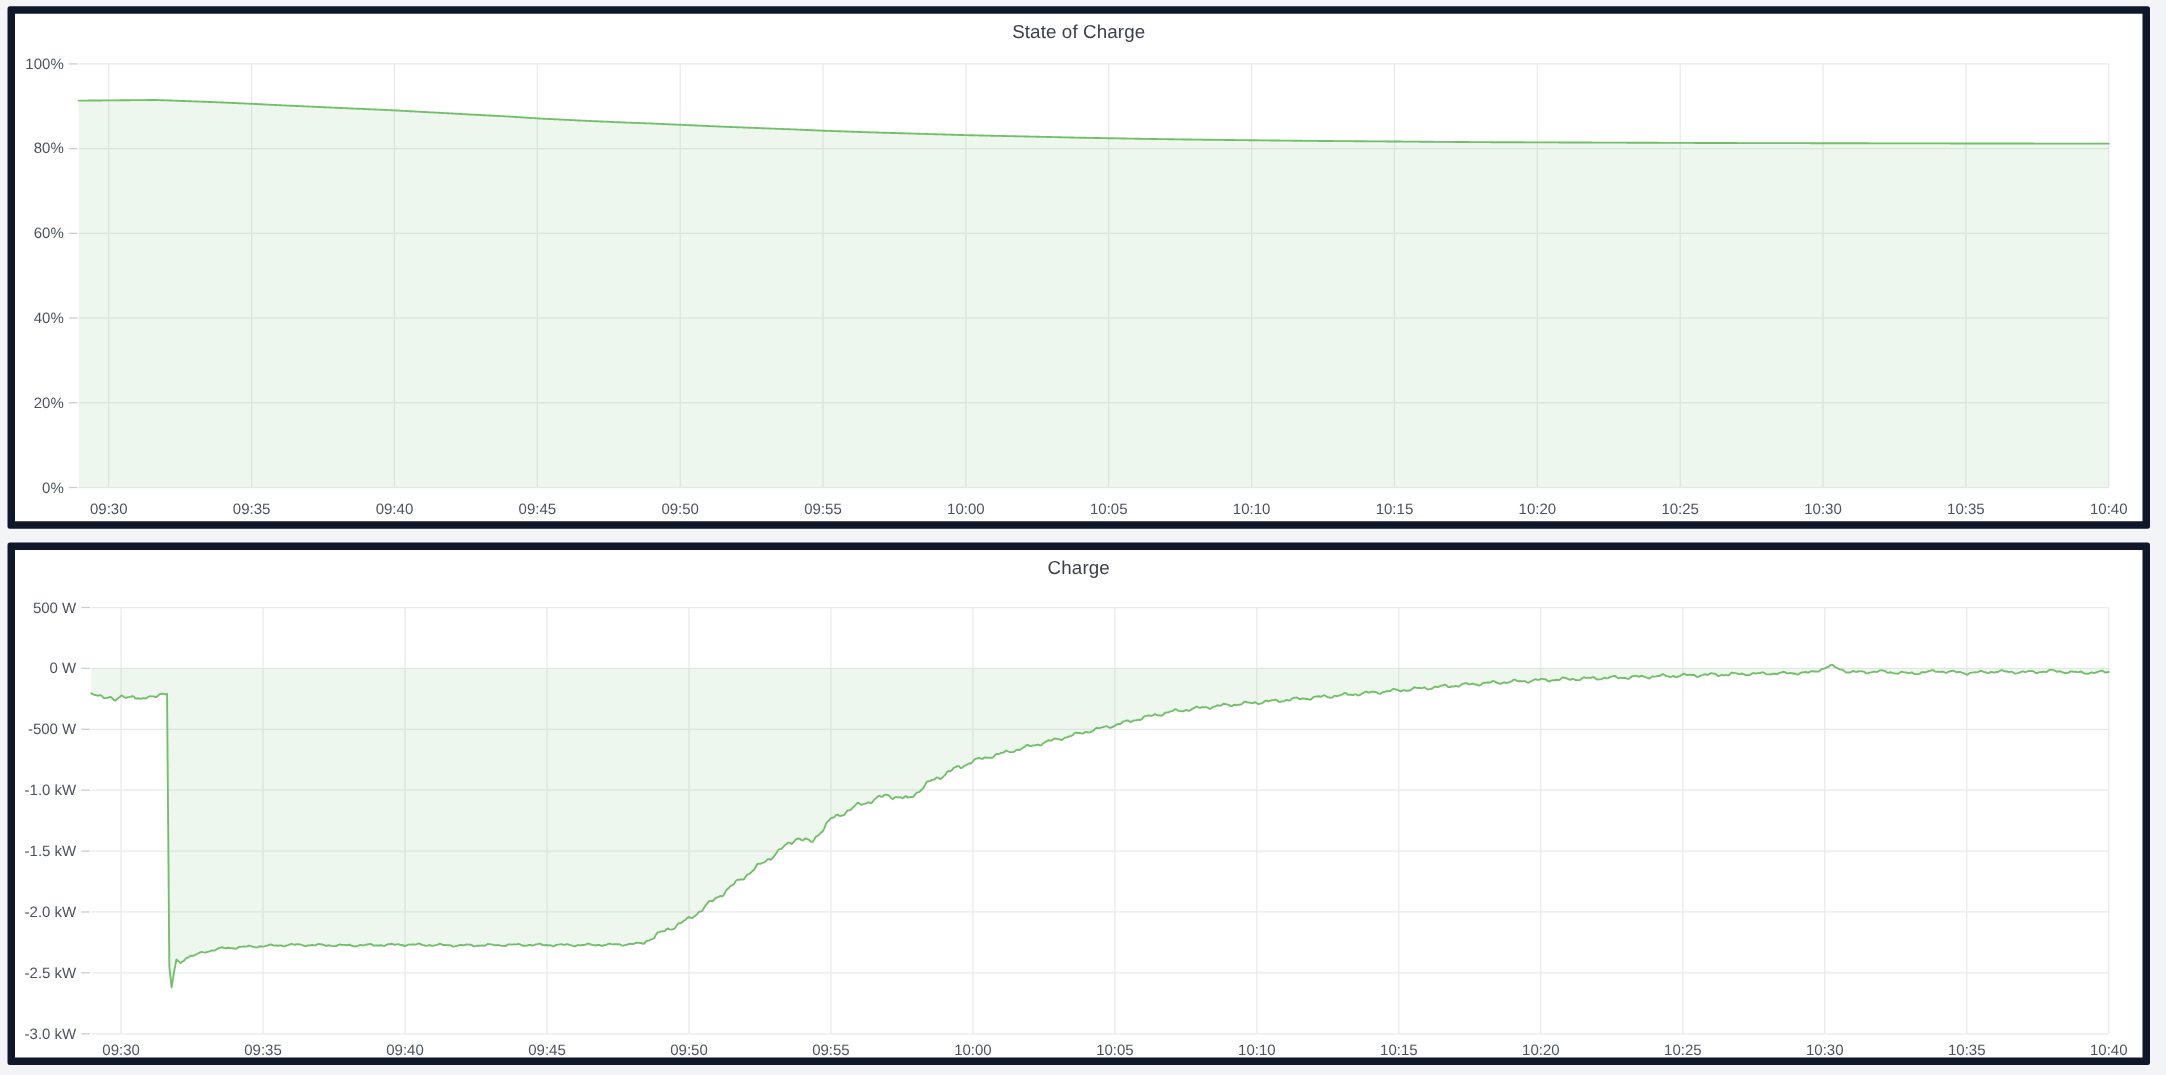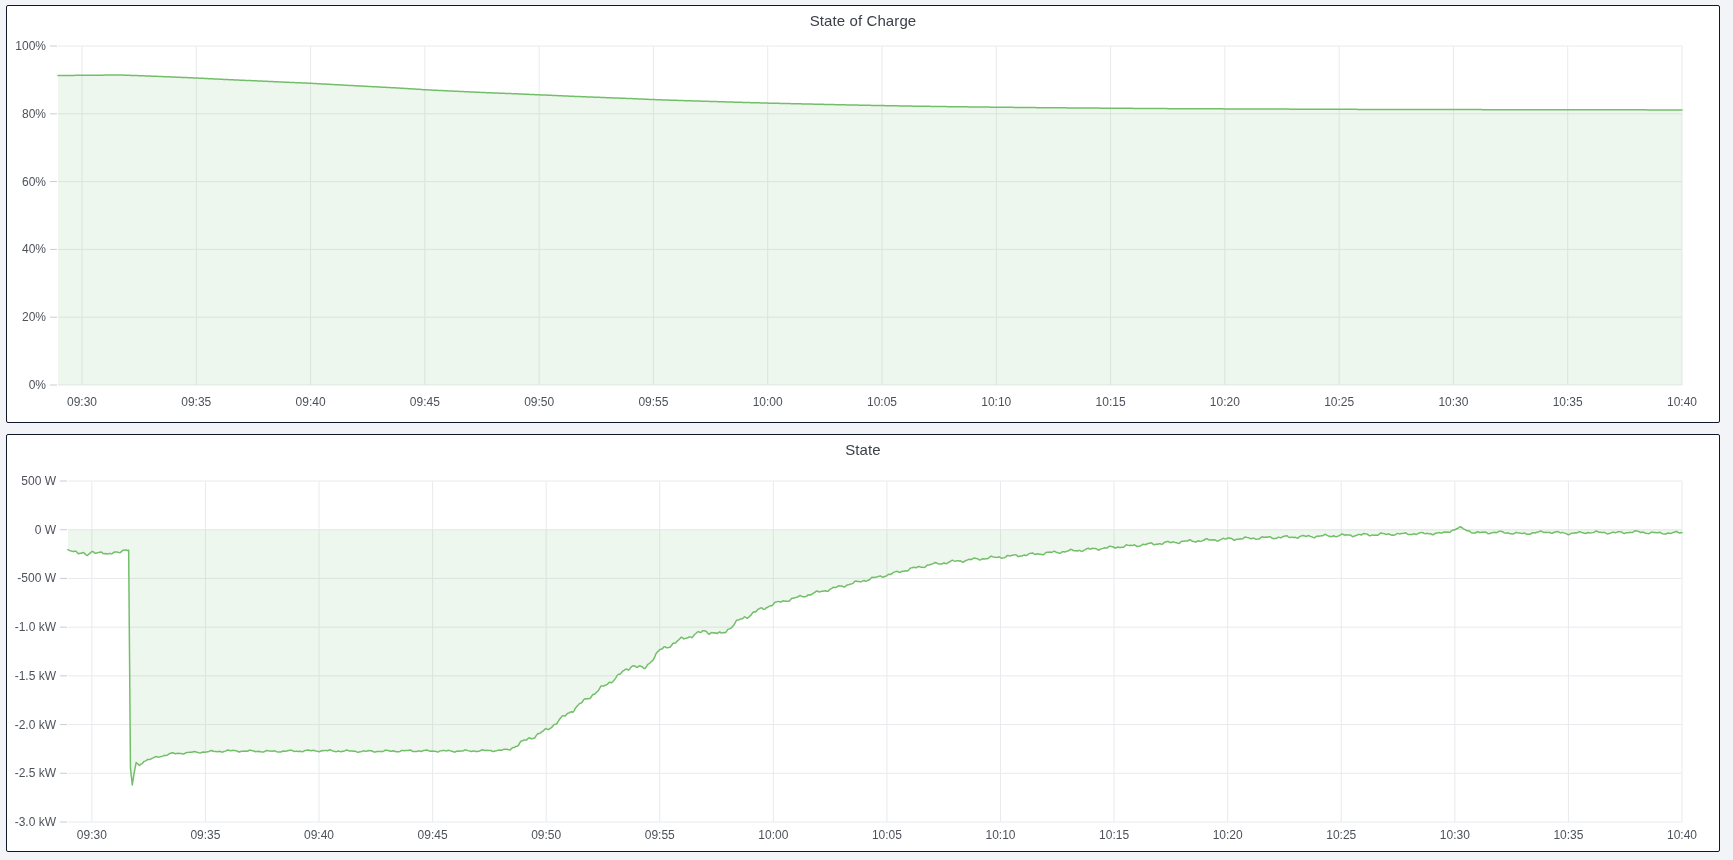--- a/index.html
+++ b/index.html
@@ -3,21 +3,21 @@
 <meta charset="utf-8">
 <style>
   html,body{margin:0;padding:0;}
   body{
     width:1733px;height:860px;position:relative;overflow:hidden;
     background:#f2f4f7;
     font-family:"Liberation Sans",sans-serif;
   }
   .panel{
     position:absolute;left:6px;width:1714px;
-    background:#ffffff;border:1px solid #0f172a;border-radius:2px;
+    background:#ffffff;border:6px solid #0f172a;border-radius:2px;
     box-sizing:border-box;
   }
   #panel-soc{top:5px;height:418px;}
   #panel-power{top:434px;height:418px;}
   .panel-title{
     position:absolute;top:6px;left:0;right:0;margin:0;
     text-align:center;font-size:15px;font-weight:500;color:#3a3f48;
     letter-spacing:0.1px;
   }
   svg.chart{position:absolute;left:0;top:0;display:block;}
@@ -78,21 +78,21 @@
         <text x="1332.142857142857" y="400" text-anchor="middle">10:25</text>
         <text x="1446.4285714285713" y="400" text-anchor="middle">10:30</text>
         <text x="1560.7142857142858" y="400" text-anchor="middle">10:35</text>
         <text x="1675" y="400" text-anchor="middle">10:40</text>
         <path d="M51.00 69.49L52.33 69.48L53.67 69.47L55.00 69.46L56.33 69.46L57.67 69.45L59.00 69.44L60.33 69.43L61.67 69.42L63.00 69.41L64.33 69.40L65.67 69.39L67.00 69.38L68.33 69.37L69.67 69.36L71.00 69.35L72.33 69.34L73.67 69.33L75.00 69.32L76.31 69.31L77.61 69.30L78.92 69.29L80.22 69.28L81.53 69.26L82.84 69.25L84.14 69.24L85.45 69.23L86.76 69.21L88.06 69.20L89.37 69.19L90.67 69.18L91.98 69.17L93.29 69.15L94.59 69.14L95.90 69.13L97.20 69.12L98.51 69.11L99.82 69.09L101.12 69.08L102.43 69.07L103.73 69.06L105.04 69.05L106.35 69.03L107.65 69.02L108.96 69.01L110.27 69.00L111.57 68.98L112.94 69.03L114.31 69.07L115.69 69.12L117.06 69.16L118.43 69.20L119.80 69.25L121.17 69.29L122.54 69.34L123.91 69.38L125.29 69.43L126.59 69.47L127.90 69.52L129.20 69.57L130.51 69.62L131.82 69.67L133.12 69.72L134.43 69.76L135.73 69.81L137.04 69.86L138.35 69.91L139.65 69.96L140.96 70.01L142.27 70.05L143.57 70.10L144.92 70.16L146.26 70.21L147.61 70.26L148.95 70.32L150.29 70.37L151.64 70.43L152.98 70.48L154.33 70.53L155.67 70.59L157.02 70.64L158.36 70.70L159.71 70.75L161.05 70.80L162.39 70.86L163.74 70.91L165.08 70.96L166.43 71.02L167.77 71.08L169.12 71.14L170.46 71.20L171.81 71.26L173.15 71.32L174.50 71.38L175.84 71.44L177.18 71.50L178.53 71.56L179.87 71.62L181.22 71.68L182.56 71.74L183.91 71.80L185.25 71.86L186.60 71.92L187.94 71.98L189.29 72.04L190.66 72.10L192.03 72.17L193.40 72.24L194.77 72.31L196.14 72.37L197.51 72.44L198.89 72.51L200.26 72.58L201.63 72.65L203.00 72.71L204.37 72.78L205.74 72.85L207.11 72.92L208.49 72.98L209.86 73.05L211.23 73.12L212.60 73.19L213.97 73.26L215.34 73.32L216.71 73.39L218.06 73.45L219.42 73.51L220.77 73.58L222.12 73.64L223.47 73.70L224.82 73.76L226.17 73.82L227.52 73.88L228.87 73.95L230.22 74.01L231.57 74.07L232.92 74.13L234.27 74.19L235.62 74.25L236.97 74.32L238.32 74.38L239.68 74.44L241.03 74.50L242.38 74.56L243.73 74.62L245.08 74.69L246.43 74.75L247.80 74.81L249.17 74.87L250.54 74.93L251.91 74.99L253.29 75.05L254.66 75.11L256.03 75.17L257.40 75.24L258.77 75.30L260.14 75.36L261.51 75.42L262.89 75.48L264.26 75.54L265.63 75.60L267.00 75.66L268.37 75.72L269.74 75.78L271.11 75.85L272.49 75.91L273.86 75.97L275.23 76.03L276.60 76.09L277.97 76.15L279.34 76.21L280.71 76.27L282.06 76.33L283.40 76.39L284.75 76.45L286.09 76.51L287.44 76.57L288.78 76.63L290.13 76.69L291.47 76.75L292.82 76.81L294.16 76.87L295.50 76.93L296.85 76.99L298.19 77.05L299.54 77.11L300.88 77.17L302.23 77.23L303.57 77.29L304.94 77.36L306.31 77.44L307.69 77.51L309.06 77.59L310.43 77.66L311.80 77.74L313.17 77.81L314.54 77.89L315.91 77.96L317.29 78.04L318.66 78.11L320.03 78.18L321.40 78.26L322.77 78.33L324.14 78.41L325.51 78.48L326.89 78.56L328.26 78.63L329.63 78.71L331.00 78.78L332.37 78.86L333.74 78.93L335.11 79.01L336.49 79.08L337.86 79.15L339.23 79.23L340.60 79.30L341.97 79.38L343.34 79.45L344.71 79.53L346.09 79.60L347.46 79.68L348.83 79.75L350.20 79.83L351.57 79.90L352.94 79.97L354.31 80.05L355.69 80.12L357.06 80.20L358.43 80.27L359.80 80.35L361.17 80.42L362.54 80.50L363.91 80.57L365.29 80.65L366.66 80.72L368.03 80.80L369.40 80.87L370.77 80.94L372.14 81.02L373.49 81.09L374.83 81.16L376.18 81.23L377.52 81.30L378.87 81.37L380.21 81.44L381.55 81.51L382.90 81.58L384.24 81.65L385.59 81.72L386.93 81.79L388.28 81.86L389.62 81.93L390.97 82.00L392.31 82.07L393.66 82.14L395.00 82.21L396.34 82.30L397.69 82.38L399.03 82.47L400.38 82.56L401.72 82.65L403.07 82.74L404.41 82.83L405.76 82.92L407.10 83.01L408.45 83.10L409.79 83.19L411.13 83.28L412.48 83.37L413.82 83.46L415.17 83.55L416.51 83.64L417.86 83.73L419.23 83.80L420.60 83.87L421.97 83.93L423.34 84.00L424.71 84.07L426.09 84.14L427.46 84.21L428.83 84.27L430.20 84.34L431.57 84.41L432.94 84.48L434.31 84.54L435.69 84.61L437.06 84.68L438.43 84.75L439.80 84.82L441.17 84.88L442.54 84.95L443.91 85.02L445.29 85.09L446.66 85.15L448.03 85.22L449.40 85.29L450.77 85.36L452.14 85.43L453.51 85.49L454.89 85.55L456.26 85.61L457.63 85.67L459.00 85.73L460.37 85.79L461.74 85.85L463.11 85.91L464.49 85.98L465.86 86.04L467.23 86.10L468.60 86.16L469.97 86.22L471.34 86.28L472.71 86.34L474.09 86.40L475.46 86.46L476.83 86.52L478.20 86.59L479.57 86.65L480.94 86.71L482.31 86.77L483.69 86.83L485.06 86.89L486.43 86.95L487.77 87.00L489.12 87.05L490.46 87.10L491.81 87.15L493.15 87.20L494.50 87.25L495.84 87.30L497.18 87.35L498.53 87.40L499.87 87.45L501.22 87.50L502.56 87.55L503.91 87.60L505.25 87.65L506.60 87.70L507.94 87.75L509.29 87.80L510.63 87.86L511.97 87.92L513.32 87.98L514.66 88.04L516.01 88.10L517.35 88.16L518.70 88.22L520.04 88.28L521.39 88.34L522.73 88.40L524.08 88.46L525.42 88.52L526.76 88.58L528.11 88.64L529.45 88.70L530.80 88.76L532.14 88.82L533.51 88.88L534.89 88.94L536.26 89.00L537.63 89.06L539.00 89.12L540.37 89.18L541.74 89.24L543.11 89.30L544.49 89.37L545.86 89.43L547.23 89.49L548.60 89.55L549.97 89.61L551.34 89.67L552.71 89.73L554.09 89.79L555.46 89.85L556.83 89.91L558.20 89.98L559.57 90.04L560.94 90.10L562.31 90.16L563.69 90.22L565.06 90.28L566.43 90.34L567.80 90.40L569.17 90.45L570.54 90.50L571.91 90.56L573.29 90.61L574.66 90.67L576.03 90.72L577.40 90.78L578.77 90.83L580.14 90.88L581.51 90.94L582.89 90.99L584.26 91.05L585.63 91.10L587.00 91.16L588.37 91.21L589.74 91.26L591.11 91.32L592.49 91.37L593.86 91.43L595.23 91.48L596.60 91.53L597.97 91.59L599.34 91.64L600.71 91.70L602.06 91.75L603.40 91.80L604.75 91.85L606.09 91.90L607.44 91.95L608.78 92.00L610.13 92.05L611.47 92.10L612.82 92.15L614.16 92.20L615.50 92.25L616.85 92.30L618.19 92.35L619.54 92.40L620.88 92.45L622.23 92.50L623.57 92.55L624.92 92.60L626.26 92.66L627.61 92.72L628.95 92.78L630.29 92.84L631.64 92.90L632.98 92.96L634.33 93.02L635.67 93.08L637.02 93.14L638.36 93.20L639.71 93.26L641.05 93.32L642.39 93.38L643.74 93.44L645.08 93.50L646.43 93.56L647.80 93.61L649.17 93.66L650.54 93.70L651.91 93.75L653.29 93.80L654.66 93.85L656.03 93.89L657.40 93.94L658.77 93.99L660.14 94.04L661.51 94.08L662.89 94.13L664.26 94.18L665.63 94.23L667.00 94.27L668.37 94.32L669.74 94.37L671.11 94.42L672.49 94.46L673.86 94.51L675.23 94.56L676.60 94.61L677.97 94.65L679.34 94.70L680.71 94.75L682.09 94.79L683.46 94.83L684.83 94.87L686.20 94.91L687.57 94.95L688.94 94.99L690.31 95.03L691.69 95.07L693.06 95.11L694.43 95.16L695.80 95.20L697.17 95.24L698.54 95.28L699.91 95.32L701.29 95.36L702.66 95.40L704.03 95.44L705.40 95.48L706.77 95.52L708.14 95.56L709.51 95.60L710.89 95.64L712.26 95.68L713.63 95.72L715.00 95.77L716.39 95.81L717.77 95.85L719.16 95.89L720.54 95.93L721.93 95.97L723.31 96.01L724.70 96.05L726.08 96.09L727.47 96.14L728.85 96.18L730.24 96.22L731.62 96.26L733.01 96.30L734.39 96.34L735.78 96.38L737.16 96.42L738.55 96.46L739.94 96.51L741.32 96.55L742.71 96.59L744.09 96.63L745.48 96.67L746.86 96.71L748.25 96.75L749.63 96.79L751.02 96.83L752.40 96.87L753.79 96.92L755.17 96.96L756.56 97.00L757.94 97.04L759.33 97.08L760.71 97.12L762.10 97.15L763.48 97.18L764.87 97.21L766.26 97.24L767.64 97.28L769.03 97.31L770.41 97.34L771.80 97.37L773.18 97.40L774.57 97.43L775.95 97.46L777.34 97.49L778.72 97.52L780.11 97.55L781.49 97.58L782.88 97.61L784.26 97.65L785.65 97.68L787.03 97.71L788.42 97.74L789.81 97.77L791.19 97.80L792.58 97.83L793.96 97.86L795.35 97.89L796.73 97.92L798.12 97.95L799.50 97.98L800.89 98.02L802.27 98.05L803.66 98.08L805.04 98.11L806.43 98.14L807.81 98.17L809.20 98.20L810.58 98.23L811.97 98.26L813.35 98.29L814.74 98.32L816.13 98.35L817.51 98.39L818.90 98.42L820.28 98.45L821.67 98.48L823.05 98.51L824.44 98.54L825.82 98.57L827.21 98.60L828.59 98.63L829.98 98.66L831.36 98.69L832.75 98.72L834.13 98.75L835.52 98.79L836.90 98.82L838.29 98.85L839.68 98.88L841.06 98.91L842.45 98.94L843.83 98.97L845.22 99.00L846.60 99.03L847.99 99.06L849.37 99.09L850.76 99.12L852.14 99.16L853.53 99.18L854.91 99.21L856.30 99.23L857.68 99.26L859.07 99.28L860.45 99.31L861.84 99.34L863.23 99.36L864.61 99.39L866.00 99.41L867.38 99.44L868.77 99.46L870.15 99.49L871.54 99.52L872.92 99.54L874.31 99.57L875.69 99.59L877.08 99.62L878.46 99.64L879.85 99.67L881.23 99.69L882.62 99.72L884.00 99.75L885.39 99.77L886.77 99.80L888.16 99.82L889.55 99.85L890.93 99.87L892.32 99.90L893.70 99.93L895.09 99.95L896.47 99.98L897.86 100.00L899.24 100.02L900.63 100.04L902.01 100.06L903.40 100.09L904.78 100.11L906.17 100.13L907.55 100.15L908.94 100.17L910.32 100.19L911.71 100.21L913.10 100.23L914.48 100.25L915.87 100.27L917.25 100.29L918.64 100.31L920.02 100.33L921.41 100.35L922.79 100.37L924.18 100.39L925.56 100.41L926.95 100.43L928.33 100.46L929.72 100.48L931.10 100.50L932.49 100.52L933.87 100.54L935.26 100.56L936.65 100.58L938.03 100.60L939.42 100.62L940.80 100.64L942.19 100.66L943.57 100.68L944.96 100.70L946.34 100.71L947.73 100.73L949.11 100.74L950.50 100.76L951.88 100.77L953.27 100.79L954.65 100.80L956.04 100.82L957.42 100.84L958.81 100.85L960.19 100.87L961.58 100.88L962.97 100.90L964.35 100.91L965.74 100.93L967.12 100.94L968.51 100.96L969.89 100.97L971.28 100.99L972.66 101.00L974.05 101.02L975.43 101.04L976.82 101.05L978.20 101.07L979.59 101.08L980.97 101.10L982.36 101.11L983.74 101.13L985.13 101.14L986.52 101.16L987.90 101.17L989.29 101.19L990.67 101.20L992.06 101.22L993.44 101.24L994.83 101.25L996.21 101.27L997.60 101.28L998.98 101.30L1000.37 101.31L1001.75 101.33L1003.14 101.34L1004.52 101.36L1005.91 101.37L1007.29 101.39L1008.68 101.41L1010.06 101.42L1011.45 101.44L1012.84 101.45L1014.22 101.47L1015.61 101.48L1016.99 101.50L1018.38 101.51L1019.76 101.53L1021.15 101.54L1022.53 101.56L1023.92 101.57L1025.30 101.59L1026.69 101.61L1028.07 101.62L1029.46 101.64L1030.84 101.65L1032.23 101.67L1033.61 101.68L1035.00 101.70L1036.39 101.71L1037.77 101.72L1039.16 101.73L1040.54 101.74L1041.93 101.75L1043.31 101.76L1044.70 101.77L1046.08 101.78L1047.47 101.79L1048.85 101.80L1050.24 101.81L1051.62 101.82L1053.01 101.83L1054.39 101.84L1055.78 101.85L1057.16 101.86L1058.55 101.87L1059.94 101.88L1061.32 101.89L1062.71 101.90L1064.09 101.91L1065.48 101.92L1066.86 101.93L1068.25 101.94L1069.63 101.95L1071.02 101.97L1072.40 101.98L1073.79 101.99L1075.17 102.00L1076.56 102.01L1077.94 102.02L1079.33 102.03L1080.71 102.04L1082.10 102.05L1083.48 102.06L1084.87 102.07L1086.26 102.08L1087.64 102.09L1089.03 102.10L1090.41 102.11L1091.80 102.12L1093.18 102.13L1094.57 102.14L1095.95 102.15L1097.34 102.16L1098.72 102.17L1100.11 102.18L1101.49 102.19L1102.88 102.20L1104.26 102.21L1105.65 102.22L1107.03 102.23L1108.42 102.24L1109.81 102.25L1111.19 102.26L1112.58 102.27L1113.96 102.28L1115.35 102.29L1116.73 102.30L1118.12 102.31L1119.50 102.32L1120.89 102.33L1122.27 102.35L1123.66 102.36L1125.04 102.37L1126.43 102.38L1127.81 102.39L1129.20 102.40L1130.58 102.41L1131.97 102.42L1133.35 102.43L1134.74 102.44L1136.13 102.45L1137.51 102.46L1138.90 102.47L1140.28 102.48L1141.67 102.49L1143.05 102.50L1144.44 102.51L1145.82 102.52L1147.21 102.53L1148.59 102.54L1149.98 102.55L1151.36 102.56L1152.75 102.57L1154.13 102.58L1155.52 102.59L1156.90 102.60L1158.29 102.61L1159.68 102.62L1161.06 102.63L1162.45 102.64L1163.83 102.65L1165.22 102.66L1166.60 102.67L1167.99 102.68L1169.37 102.69L1170.76 102.70L1172.14 102.72L1173.53 102.72L1174.91 102.73L1176.30 102.73L1177.68 102.74L1179.07 102.74L1180.45 102.75L1181.84 102.75L1183.23 102.76L1184.61 102.76L1186.00 102.77L1187.38 102.77L1188.77 102.78L1190.15 102.78L1191.54 102.79L1192.92 102.79L1194.31 102.80L1195.69 102.80L1197.08 102.81L1198.46 102.81L1199.85 102.82L1201.23 102.82L1202.62 102.83L1204.00 102.83L1205.39 102.84L1206.77 102.84L1208.16 102.85L1209.55 102.85L1210.93 102.86L1212.32 102.86L1213.70 102.87L1215.09 102.87L1216.47 102.88L1217.86 102.88L1219.24 102.89L1220.63 102.89L1222.01 102.90L1223.40 102.91L1224.78 102.91L1226.17 102.92L1227.55 102.92L1228.94 102.93L1230.32 102.93L1231.71 102.94L1233.10 102.94L1234.48 102.95L1235.87 102.95L1237.25 102.96L1238.64 102.96L1240.02 102.97L1241.41 102.97L1242.79 102.98L1244.18 102.98L1245.56 102.99L1246.95 102.99L1248.33 103.00L1249.72 103.00L1251.10 103.01L1252.49 103.01L1253.87 103.02L1255.26 103.02L1256.65 103.03L1258.03 103.03L1259.42 103.04L1260.80 103.04L1262.19 103.05L1263.57 103.05L1264.96 103.06L1266.34 103.06L1267.73 103.07L1269.11 103.07L1270.50 103.08L1271.88 103.08L1273.27 103.09L1274.65 103.10L1276.04 103.10L1277.42 103.11L1278.81 103.11L1280.19 103.12L1281.58 103.12L1282.97 103.13L1284.35 103.13L1285.74 103.14L1287.12 103.14L1288.51 103.15L1289.89 103.15L1291.28 103.16L1292.66 103.16L1294.05 103.17L1295.43 103.17L1296.82 103.18L1298.20 103.18L1299.59 103.19L1300.97 103.19L1302.36 103.20L1303.74 103.20L1305.13 103.21L1306.52 103.21L1307.90 103.22L1309.29 103.22L1310.67 103.23L1312.06 103.23L1313.44 103.24L1314.83 103.24L1316.21 103.25L1317.60 103.25L1318.98 103.26L1320.37 103.26L1321.75 103.27L1323.14 103.27L1324.52 103.28L1325.91 103.29L1327.29 103.29L1328.68 103.30L1330.06 103.30L1331.45 103.31L1332.84 103.31L1334.22 103.32L1335.61 103.32L1336.99 103.33L1338.38 103.33L1339.76 103.34L1341.15 103.34L1342.53 103.35L1343.92 103.35L1345.30 103.36L1346.69 103.36L1348.07 103.37L1349.46 103.37L1350.84 103.38L1352.23 103.38L1353.61 103.39L1355.00 103.39L1356.39 103.40L1357.77 103.40L1359.16 103.40L1360.54 103.41L1361.93 103.41L1363.31 103.41L1364.70 103.41L1366.08 103.42L1367.47 103.42L1368.85 103.42L1370.24 103.43L1371.62 103.43L1373.01 103.43L1374.39 103.44L1375.78 103.44L1377.16 103.44L1378.55 103.45L1379.94 103.45L1381.32 103.45L1382.71 103.45L1384.09 103.46L1385.48 103.46L1386.86 103.46L1388.25 103.47L1389.63 103.47L1391.02 103.47L1392.40 103.48L1393.79 103.48L1395.17 103.48L1396.56 103.49L1397.94 103.49L1399.33 103.49L1400.71 103.49L1402.10 103.50L1403.48 103.50L1404.87 103.50L1406.26 103.50L1407.64 103.50L1409.03 103.51L1410.41 103.51L1411.80 103.51L1413.18 103.51L1414.57 103.52L1415.95 103.52L1417.34 103.52L1418.72 103.52L1420.11 103.52L1421.49 103.53L1422.88 103.53L1424.26 103.53L1425.65 103.53L1427.03 103.53L1428.42 103.54L1429.81 103.54L1431.19 103.54L1432.58 103.54L1433.96 103.54L1435.35 103.55L1436.73 103.55L1438.12 103.55L1439.50 103.55L1440.89 103.55L1442.27 103.56L1443.66 103.56L1445.04 103.56L1446.43 103.56L1447.81 103.57L1449.20 103.57L1450.58 103.57L1451.97 103.57L1453.35 103.58L1454.74 103.58L1456.13 103.58L1457.51 103.59L1458.90 103.59L1460.28 103.59L1461.67 103.60L1463.05 103.60L1464.44 103.60L1465.82 103.61L1467.21 103.61L1468.59 103.61L1469.98 103.61L1471.36 103.62L1472.75 103.62L1474.13 103.62L1475.52 103.63L1476.90 103.63L1478.29 103.63L1479.68 103.64L1481.06 103.64L1482.45 103.64L1483.83 103.65L1485.22 103.65L1486.60 103.65L1487.99 103.65L1489.37 103.66L1490.76 103.66L1492.14 103.66L1493.53 103.67L1494.91 103.67L1496.30 103.67L1497.68 103.67L1499.07 103.67L1500.45 103.68L1501.84 103.68L1503.23 103.68L1504.61 103.68L1506.00 103.68L1507.38 103.69L1508.77 103.69L1510.15 103.69L1511.54 103.69L1512.92 103.70L1514.31 103.70L1515.69 103.70L1517.08 103.70L1518.46 103.70L1519.85 103.71L1521.23 103.71L1522.62 103.71L1524.00 103.71L1525.39 103.71L1526.77 103.72L1528.16 103.72L1529.55 103.72L1530.93 103.72L1532.32 103.72L1533.70 103.73L1535.09 103.73L1536.47 103.73L1537.86 103.73L1539.24 103.73L1540.63 103.74L1542.01 103.74L1543.40 103.74L1544.78 103.74L1546.17 103.74L1547.55 103.75L1548.94 103.75L1550.32 103.75L1551.71 103.75L1553.10 103.75L1554.48 103.76L1555.87 103.76L1557.25 103.76L1558.64 103.76L1560.02 103.76L1561.41 103.77L1562.79 103.77L1564.18 103.77L1565.56 103.77L1566.95 103.78L1568.33 103.78L1569.72 103.78L1571.10 103.78L1572.49 103.78L1573.87 103.79L1575.26 103.79L1576.65 103.79L1578.03 103.79L1579.42 103.79L1580.80 103.80L1582.19 103.80L1583.57 103.80L1584.96 103.80L1586.34 103.80L1587.73 103.81L1589.11 103.81L1590.50 103.81L1591.88 103.81L1593.27 103.81L1594.65 103.82L1596.04 103.82L1597.42 103.82L1598.81 103.82L1600.19 103.82L1601.58 103.83L1602.97 103.83L1604.35 103.83L1605.74 103.83L1607.12 103.83L1608.51 103.84L1609.89 103.84L1611.28 103.84L1612.66 103.84L1614.05 103.84L1615.43 103.85L1616.82 103.85L1618.20 103.85L1619.59 103.85L1620.97 103.86L1622.36 103.86L1623.74 103.86L1625.13 103.86L1626.52 103.86L1627.90 103.87L1629.29 103.87L1630.67 103.87L1632.06 103.87L1633.44 103.87L1634.83 103.87L1636.21 103.87L1637.60 103.87L1638.98 103.87L1640.37 103.88L1641.75 103.88L1643.14 103.88L1644.52 103.88L1645.91 103.88L1647.29 103.88L1648.68 103.88L1650.06 103.88L1651.45 103.88L1652.84 103.89L1654.22 103.89L1655.61 103.89L1656.99 103.89L1658.38 103.89L1659.76 103.89L1661.15 103.89L1662.53 103.89L1663.92 103.89L1665.30 103.89L1666.69 103.90L1668.07 103.90L1669.46 103.90L1670.84 103.90L1672.23 103.90L1673.61 103.90L1675.00 103.90L1675 379.00L51 379.00Z" fill="#73bf69" fill-opacity="0.12" stroke="none"></path>
         <path d="M51.00 69.49L52.33 69.48L53.67 69.47L55.00 69.46L56.33 69.46L57.67 69.45L59.00 69.44L60.33 69.43L61.67 69.42L63.00 69.41L64.33 69.40L65.67 69.39L67.00 69.38L68.33 69.37L69.67 69.36L71.00 69.35L72.33 69.34L73.67 69.33L75.00 69.32L76.31 69.31L77.61 69.30L78.92 69.29L80.22 69.28L81.53 69.26L82.84 69.25L84.14 69.24L85.45 69.23L86.76 69.21L88.06 69.20L89.37 69.19L90.67 69.18L91.98 69.17L93.29 69.15L94.59 69.14L95.90 69.13L97.20 69.12L98.51 69.11L99.82 69.09L101.12 69.08L102.43 69.07L103.73 69.06L105.04 69.05L106.35 69.03L107.65 69.02L108.96 69.01L110.27 69.00L111.57 68.98L112.94 69.03L114.31 69.07L115.69 69.12L117.06 69.16L118.43 69.20L119.80 69.25L121.17 69.29L122.54 69.34L123.91 69.38L125.29 69.43L126.59 69.47L127.90 69.52L129.20 69.57L130.51 69.62L131.82 69.67L133.12 69.72L134.43 69.76L135.73 69.81L137.04 69.86L138.35 69.91L139.65 69.96L140.96 70.01L142.27 70.05L143.57 70.10L144.92 70.16L146.26 70.21L147.61 70.26L148.95 70.32L150.29 70.37L151.64 70.43L152.98 70.48L154.33 70.53L155.67 70.59L157.02 70.64L158.36 70.70L159.71 70.75L161.05 70.80L162.39 70.86L163.74 70.91L165.08 70.96L166.43 71.02L167.77 71.08L169.12 71.14L170.46 71.20L171.81 71.26L173.15 71.32L174.50 71.38L175.84 71.44L177.18 71.50L178.53 71.56L179.87 71.62L181.22 71.68L182.56 71.74L183.91 71.80L185.25 71.86L186.60 71.92L187.94 71.98L189.29 72.04L190.66 72.10L192.03 72.17L193.40 72.24L194.77 72.31L196.14 72.37L197.51 72.44L198.89 72.51L200.26 72.58L201.63 72.65L203.00 72.71L204.37 72.78L205.74 72.85L207.11 72.92L208.49 72.98L209.86 73.05L211.23 73.12L212.60 73.19L213.97 73.26L215.34 73.32L216.71 73.39L218.06 73.45L219.42 73.51L220.77 73.58L222.12 73.64L223.47 73.70L224.82 73.76L226.17 73.82L227.52 73.88L228.87 73.95L230.22 74.01L231.57 74.07L232.92 74.13L234.27 74.19L235.62 74.25L236.97 74.32L238.32 74.38L239.68 74.44L241.03 74.50L242.38 74.56L243.73 74.62L245.08 74.69L246.43 74.75L247.80 74.81L249.17 74.87L250.54 74.93L251.91 74.99L253.29 75.05L254.66 75.11L256.03 75.17L257.40 75.24L258.77 75.30L260.14 75.36L261.51 75.42L262.89 75.48L264.26 75.54L265.63 75.60L267.00 75.66L268.37 75.72L269.74 75.78L271.11 75.85L272.49 75.91L273.86 75.97L275.23 76.03L276.60 76.09L277.97 76.15L279.34 76.21L280.71 76.27L282.06 76.33L283.40 76.39L284.75 76.45L286.09 76.51L287.44 76.57L288.78 76.63L290.13 76.69L291.47 76.75L292.82 76.81L294.16 76.87L295.50 76.93L296.85 76.99L298.19 77.05L299.54 77.11L300.88 77.17L302.23 77.23L303.57 77.29L304.94 77.36L306.31 77.44L307.69 77.51L309.06 77.59L310.43 77.66L311.80 77.74L313.17 77.81L314.54 77.89L315.91 77.96L317.29 78.04L318.66 78.11L320.03 78.18L321.40 78.26L322.77 78.33L324.14 78.41L325.51 78.48L326.89 78.56L328.26 78.63L329.63 78.71L331.00 78.78L332.37 78.86L333.74 78.93L335.11 79.01L336.49 79.08L337.86 79.15L339.23 79.23L340.60 79.30L341.97 79.38L343.34 79.45L344.71 79.53L346.09 79.60L347.46 79.68L348.83 79.75L350.20 79.83L351.57 79.90L352.94 79.97L354.31 80.05L355.69 80.12L357.06 80.20L358.43 80.27L359.80 80.35L361.17 80.42L362.54 80.50L363.91 80.57L365.29 80.65L366.66 80.72L368.03 80.80L369.40 80.87L370.77 80.94L372.14 81.02L373.49 81.09L374.83 81.16L376.18 81.23L377.52 81.30L378.87 81.37L380.21 81.44L381.55 81.51L382.90 81.58L384.24 81.65L385.59 81.72L386.93 81.79L388.28 81.86L389.62 81.93L390.97 82.00L392.31 82.07L393.66 82.14L395.00 82.21L396.34 82.30L397.69 82.38L399.03 82.47L400.38 82.56L401.72 82.65L403.07 82.74L404.41 82.83L405.76 82.92L407.10 83.01L408.45 83.10L409.79 83.19L411.13 83.28L412.48 83.37L413.82 83.46L415.17 83.55L416.51 83.64L417.86 83.73L419.23 83.80L420.60 83.87L421.97 83.93L423.34 84.00L424.71 84.07L426.09 84.14L427.46 84.21L428.83 84.27L430.20 84.34L431.57 84.41L432.94 84.48L434.31 84.54L435.69 84.61L437.06 84.68L438.43 84.75L439.80 84.82L441.17 84.88L442.54 84.95L443.91 85.02L445.29 85.09L446.66 85.15L448.03 85.22L449.40 85.29L450.77 85.36L452.14 85.43L453.51 85.49L454.89 85.55L456.26 85.61L457.63 85.67L459.00 85.73L460.37 85.79L461.74 85.85L463.11 85.91L464.49 85.98L465.86 86.04L467.23 86.10L468.60 86.16L469.97 86.22L471.34 86.28L472.71 86.34L474.09 86.40L475.46 86.46L476.83 86.52L478.20 86.59L479.57 86.65L480.94 86.71L482.31 86.77L483.69 86.83L485.06 86.89L486.43 86.95L487.77 87.00L489.12 87.05L490.46 87.10L491.81 87.15L493.15 87.20L494.50 87.25L495.84 87.30L497.18 87.35L498.53 87.40L499.87 87.45L501.22 87.50L502.56 87.55L503.91 87.60L505.25 87.65L506.60 87.70L507.94 87.75L509.29 87.80L510.63 87.86L511.97 87.92L513.32 87.98L514.66 88.04L516.01 88.10L517.35 88.16L518.70 88.22L520.04 88.28L521.39 88.34L522.73 88.40L524.08 88.46L525.42 88.52L526.76 88.58L528.11 88.64L529.45 88.70L530.80 88.76L532.14 88.82L533.51 88.88L534.89 88.94L536.26 89.00L537.63 89.06L539.00 89.12L540.37 89.18L541.74 89.24L543.11 89.30L544.49 89.37L545.86 89.43L547.23 89.49L548.60 89.55L549.97 89.61L551.34 89.67L552.71 89.73L554.09 89.79L555.46 89.85L556.83 89.91L558.20 89.98L559.57 90.04L560.94 90.10L562.31 90.16L563.69 90.22L565.06 90.28L566.43 90.34L567.80 90.40L569.17 90.45L570.54 90.50L571.91 90.56L573.29 90.61L574.66 90.67L576.03 90.72L577.40 90.78L578.77 90.83L580.14 90.88L581.51 90.94L582.89 90.99L584.26 91.05L585.63 91.10L587.00 91.16L588.37 91.21L589.74 91.26L591.11 91.32L592.49 91.37L593.86 91.43L595.23 91.48L596.60 91.53L597.97 91.59L599.34 91.64L600.71 91.70L602.06 91.75L603.40 91.80L604.75 91.85L606.09 91.90L607.44 91.95L608.78 92.00L610.13 92.05L611.47 92.10L612.82 92.15L614.16 92.20L615.50 92.25L616.85 92.30L618.19 92.35L619.54 92.40L620.88 92.45L622.23 92.50L623.57 92.55L624.92 92.60L626.26 92.66L627.61 92.72L628.95 92.78L630.29 92.84L631.64 92.90L632.98 92.96L634.33 93.02L635.67 93.08L637.02 93.14L638.36 93.20L639.71 93.26L641.05 93.32L642.39 93.38L643.74 93.44L645.08 93.50L646.43 93.56L647.80 93.61L649.17 93.66L650.54 93.70L651.91 93.75L653.29 93.80L654.66 93.85L656.03 93.89L657.40 93.94L658.77 93.99L660.14 94.04L661.51 94.08L662.89 94.13L664.26 94.18L665.63 94.23L667.00 94.27L668.37 94.32L669.74 94.37L671.11 94.42L672.49 94.46L673.86 94.51L675.23 94.56L676.60 94.61L677.97 94.65L679.34 94.70L680.71 94.75L682.09 94.79L683.46 94.83L684.83 94.87L686.20 94.91L687.57 94.95L688.94 94.99L690.31 95.03L691.69 95.07L693.06 95.11L694.43 95.16L695.80 95.20L697.17 95.24L698.54 95.28L699.91 95.32L701.29 95.36L702.66 95.40L704.03 95.44L705.40 95.48L706.77 95.52L708.14 95.56L709.51 95.60L710.89 95.64L712.26 95.68L713.63 95.72L715.00 95.77L716.39 95.81L717.77 95.85L719.16 95.89L720.54 95.93L721.93 95.97L723.31 96.01L724.70 96.05L726.08 96.09L727.47 96.14L728.85 96.18L730.24 96.22L731.62 96.26L733.01 96.30L734.39 96.34L735.78 96.38L737.16 96.42L738.55 96.46L739.94 96.51L741.32 96.55L742.71 96.59L744.09 96.63L745.48 96.67L746.86 96.71L748.25 96.75L749.63 96.79L751.02 96.83L752.40 96.87L753.79 96.92L755.17 96.96L756.56 97.00L757.94 97.04L759.33 97.08L760.71 97.12L762.10 97.15L763.48 97.18L764.87 97.21L766.26 97.24L767.64 97.28L769.03 97.31L770.41 97.34L771.80 97.37L773.18 97.40L774.57 97.43L775.95 97.46L777.34 97.49L778.72 97.52L780.11 97.55L781.49 97.58L782.88 97.61L784.26 97.65L785.65 97.68L787.03 97.71L788.42 97.74L789.81 97.77L791.19 97.80L792.58 97.83L793.96 97.86L795.35 97.89L796.73 97.92L798.12 97.95L799.50 97.98L800.89 98.02L802.27 98.05L803.66 98.08L805.04 98.11L806.43 98.14L807.81 98.17L809.20 98.20L810.58 98.23L811.97 98.26L813.35 98.29L814.74 98.32L816.13 98.35L817.51 98.39L818.90 98.42L820.28 98.45L821.67 98.48L823.05 98.51L824.44 98.54L825.82 98.57L827.21 98.60L828.59 98.63L829.98 98.66L831.36 98.69L832.75 98.72L834.13 98.75L835.52 98.79L836.90 98.82L838.29 98.85L839.68 98.88L841.06 98.91L842.45 98.94L843.83 98.97L845.22 99.00L846.60 99.03L847.99 99.06L849.37 99.09L850.76 99.12L852.14 99.16L853.53 99.18L854.91 99.21L856.30 99.23L857.68 99.26L859.07 99.28L860.45 99.31L861.84 99.34L863.23 99.36L864.61 99.39L866.00 99.41L867.38 99.44L868.77 99.46L870.15 99.49L871.54 99.52L872.92 99.54L874.31 99.57L875.69 99.59L877.08 99.62L878.46 99.64L879.85 99.67L881.23 99.69L882.62 99.72L884.00 99.75L885.39 99.77L886.77 99.80L888.16 99.82L889.55 99.85L890.93 99.87L892.32 99.90L893.70 99.93L895.09 99.95L896.47 99.98L897.86 100.00L899.24 100.02L900.63 100.04L902.01 100.06L903.40 100.09L904.78 100.11L906.17 100.13L907.55 100.15L908.94 100.17L910.32 100.19L911.71 100.21L913.10 100.23L914.48 100.25L915.87 100.27L917.25 100.29L918.64 100.31L920.02 100.33L921.41 100.35L922.79 100.37L924.18 100.39L925.56 100.41L926.95 100.43L928.33 100.46L929.72 100.48L931.10 100.50L932.49 100.52L933.87 100.54L935.26 100.56L936.65 100.58L938.03 100.60L939.42 100.62L940.80 100.64L942.19 100.66L943.57 100.68L944.96 100.70L946.34 100.71L947.73 100.73L949.11 100.74L950.50 100.76L951.88 100.77L953.27 100.79L954.65 100.80L956.04 100.82L957.42 100.84L958.81 100.85L960.19 100.87L961.58 100.88L962.97 100.90L964.35 100.91L965.74 100.93L967.12 100.94L968.51 100.96L969.89 100.97L971.28 100.99L972.66 101.00L974.05 101.02L975.43 101.04L976.82 101.05L978.20 101.07L979.59 101.08L980.97 101.10L982.36 101.11L983.74 101.13L985.13 101.14L986.52 101.16L987.90 101.17L989.29 101.19L990.67 101.20L992.06 101.22L993.44 101.24L994.83 101.25L996.21 101.27L997.60 101.28L998.98 101.30L1000.37 101.31L1001.75 101.33L1003.14 101.34L1004.52 101.36L1005.91 101.37L1007.29 101.39L1008.68 101.41L1010.06 101.42L1011.45 101.44L1012.84 101.45L1014.22 101.47L1015.61 101.48L1016.99 101.50L1018.38 101.51L1019.76 101.53L1021.15 101.54L1022.53 101.56L1023.92 101.57L1025.30 101.59L1026.69 101.61L1028.07 101.62L1029.46 101.64L1030.84 101.65L1032.23 101.67L1033.61 101.68L1035.00 101.70L1036.39 101.71L1037.77 101.72L1039.16 101.73L1040.54 101.74L1041.93 101.75L1043.31 101.76L1044.70 101.77L1046.08 101.78L1047.47 101.79L1048.85 101.80L1050.24 101.81L1051.62 101.82L1053.01 101.83L1054.39 101.84L1055.78 101.85L1057.16 101.86L1058.55 101.87L1059.94 101.88L1061.32 101.89L1062.71 101.90L1064.09 101.91L1065.48 101.92L1066.86 101.93L1068.25 101.94L1069.63 101.95L1071.02 101.97L1072.40 101.98L1073.79 101.99L1075.17 102.00L1076.56 102.01L1077.94 102.02L1079.33 102.03L1080.71 102.04L1082.10 102.05L1083.48 102.06L1084.87 102.07L1086.26 102.08L1087.64 102.09L1089.03 102.10L1090.41 102.11L1091.80 102.12L1093.18 102.13L1094.57 102.14L1095.95 102.15L1097.34 102.16L1098.72 102.17L1100.11 102.18L1101.49 102.19L1102.88 102.20L1104.26 102.21L1105.65 102.22L1107.03 102.23L1108.42 102.24L1109.81 102.25L1111.19 102.26L1112.58 102.27L1113.96 102.28L1115.35 102.29L1116.73 102.30L1118.12 102.31L1119.50 102.32L1120.89 102.33L1122.27 102.35L1123.66 102.36L1125.04 102.37L1126.43 102.38L1127.81 102.39L1129.20 102.40L1130.58 102.41L1131.97 102.42L1133.35 102.43L1134.74 102.44L1136.13 102.45L1137.51 102.46L1138.90 102.47L1140.28 102.48L1141.67 102.49L1143.05 102.50L1144.44 102.51L1145.82 102.52L1147.21 102.53L1148.59 102.54L1149.98 102.55L1151.36 102.56L1152.75 102.57L1154.13 102.58L1155.52 102.59L1156.90 102.60L1158.29 102.61L1159.68 102.62L1161.06 102.63L1162.45 102.64L1163.83 102.65L1165.22 102.66L1166.60 102.67L1167.99 102.68L1169.37 102.69L1170.76 102.70L1172.14 102.72L1173.53 102.72L1174.91 102.73L1176.30 102.73L1177.68 102.74L1179.07 102.74L1180.45 102.75L1181.84 102.75L1183.23 102.76L1184.61 102.76L1186.00 102.77L1187.38 102.77L1188.77 102.78L1190.15 102.78L1191.54 102.79L1192.92 102.79L1194.31 102.80L1195.69 102.80L1197.08 102.81L1198.46 102.81L1199.85 102.82L1201.23 102.82L1202.62 102.83L1204.00 102.83L1205.39 102.84L1206.77 102.84L1208.16 102.85L1209.55 102.85L1210.93 102.86L1212.32 102.86L1213.70 102.87L1215.09 102.87L1216.47 102.88L1217.86 102.88L1219.24 102.89L1220.63 102.89L1222.01 102.90L1223.40 102.91L1224.78 102.91L1226.17 102.92L1227.55 102.92L1228.94 102.93L1230.32 102.93L1231.71 102.94L1233.10 102.94L1234.48 102.95L1235.87 102.95L1237.25 102.96L1238.64 102.96L1240.02 102.97L1241.41 102.97L1242.79 102.98L1244.18 102.98L1245.56 102.99L1246.95 102.99L1248.33 103.00L1249.72 103.00L1251.10 103.01L1252.49 103.01L1253.87 103.02L1255.26 103.02L1256.65 103.03L1258.03 103.03L1259.42 103.04L1260.80 103.04L1262.19 103.05L1263.57 103.05L1264.96 103.06L1266.34 103.06L1267.73 103.07L1269.11 103.07L1270.50 103.08L1271.88 103.08L1273.27 103.09L1274.65 103.10L1276.04 103.10L1277.42 103.11L1278.81 103.11L1280.19 103.12L1281.58 103.12L1282.97 103.13L1284.35 103.13L1285.74 103.14L1287.12 103.14L1288.51 103.15L1289.89 103.15L1291.28 103.16L1292.66 103.16L1294.05 103.17L1295.43 103.17L1296.82 103.18L1298.20 103.18L1299.59 103.19L1300.97 103.19L1302.36 103.20L1303.74 103.20L1305.13 103.21L1306.52 103.21L1307.90 103.22L1309.29 103.22L1310.67 103.23L1312.06 103.23L1313.44 103.24L1314.83 103.24L1316.21 103.25L1317.60 103.25L1318.98 103.26L1320.37 103.26L1321.75 103.27L1323.14 103.27L1324.52 103.28L1325.91 103.29L1327.29 103.29L1328.68 103.30L1330.06 103.30L1331.45 103.31L1332.84 103.31L1334.22 103.32L1335.61 103.32L1336.99 103.33L1338.38 103.33L1339.76 103.34L1341.15 103.34L1342.53 103.35L1343.92 103.35L1345.30 103.36L1346.69 103.36L1348.07 103.37L1349.46 103.37L1350.84 103.38L1352.23 103.38L1353.61 103.39L1355.00 103.39L1356.39 103.40L1357.77 103.40L1359.16 103.40L1360.54 103.41L1361.93 103.41L1363.31 103.41L1364.70 103.41L1366.08 103.42L1367.47 103.42L1368.85 103.42L1370.24 103.43L1371.62 103.43L1373.01 103.43L1374.39 103.44L1375.78 103.44L1377.16 103.44L1378.55 103.45L1379.94 103.45L1381.32 103.45L1382.71 103.45L1384.09 103.46L1385.48 103.46L1386.86 103.46L1388.25 103.47L1389.63 103.47L1391.02 103.47L1392.40 103.48L1393.79 103.48L1395.17 103.48L1396.56 103.49L1397.94 103.49L1399.33 103.49L1400.71 103.49L1402.10 103.50L1403.48 103.50L1404.87 103.50L1406.26 103.50L1407.64 103.50L1409.03 103.51L1410.41 103.51L1411.80 103.51L1413.18 103.51L1414.57 103.52L1415.95 103.52L1417.34 103.52L1418.72 103.52L1420.11 103.52L1421.49 103.53L1422.88 103.53L1424.26 103.53L1425.65 103.53L1427.03 103.53L1428.42 103.54L1429.81 103.54L1431.19 103.54L1432.58 103.54L1433.96 103.54L1435.35 103.55L1436.73 103.55L1438.12 103.55L1439.50 103.55L1440.89 103.55L1442.27 103.56L1443.66 103.56L1445.04 103.56L1446.43 103.56L1447.81 103.57L1449.20 103.57L1450.58 103.57L1451.97 103.57L1453.35 103.58L1454.74 103.58L1456.13 103.58L1457.51 103.59L1458.90 103.59L1460.28 103.59L1461.67 103.60L1463.05 103.60L1464.44 103.60L1465.82 103.61L1467.21 103.61L1468.59 103.61L1469.98 103.61L1471.36 103.62L1472.75 103.62L1474.13 103.62L1475.52 103.63L1476.90 103.63L1478.29 103.63L1479.68 103.64L1481.06 103.64L1482.45 103.64L1483.83 103.65L1485.22 103.65L1486.60 103.65L1487.99 103.65L1489.37 103.66L1490.76 103.66L1492.14 103.66L1493.53 103.67L1494.91 103.67L1496.30 103.67L1497.68 103.67L1499.07 103.67L1500.45 103.68L1501.84 103.68L1503.23 103.68L1504.61 103.68L1506.00 103.68L1507.38 103.69L1508.77 103.69L1510.15 103.69L1511.54 103.69L1512.92 103.70L1514.31 103.70L1515.69 103.70L1517.08 103.70L1518.46 103.70L1519.85 103.71L1521.23 103.71L1522.62 103.71L1524.00 103.71L1525.39 103.71L1526.77 103.72L1528.16 103.72L1529.55 103.72L1530.93 103.72L1532.32 103.72L1533.70 103.73L1535.09 103.73L1536.47 103.73L1537.86 103.73L1539.24 103.73L1540.63 103.74L1542.01 103.74L1543.40 103.74L1544.78 103.74L1546.17 103.74L1547.55 103.75L1548.94 103.75L1550.32 103.75L1551.71 103.75L1553.10 103.75L1554.48 103.76L1555.87 103.76L1557.25 103.76L1558.64 103.76L1560.02 103.76L1561.41 103.77L1562.79 103.77L1564.18 103.77L1565.56 103.77L1566.95 103.78L1568.33 103.78L1569.72 103.78L1571.10 103.78L1572.49 103.78L1573.87 103.79L1575.26 103.79L1576.65 103.79L1578.03 103.79L1579.42 103.79L1580.80 103.80L1582.19 103.80L1583.57 103.80L1584.96 103.80L1586.34 103.80L1587.73 103.81L1589.11 103.81L1590.50 103.81L1591.88 103.81L1593.27 103.81L1594.65 103.82L1596.04 103.82L1597.42 103.82L1598.81 103.82L1600.19 103.82L1601.58 103.83L1602.97 103.83L1604.35 103.83L1605.74 103.83L1607.12 103.83L1608.51 103.84L1609.89 103.84L1611.28 103.84L1612.66 103.84L1614.05 103.84L1615.43 103.85L1616.82 103.85L1618.20 103.85L1619.59 103.85L1620.97 103.86L1622.36 103.86L1623.74 103.86L1625.13 103.86L1626.52 103.86L1627.90 103.87L1629.29 103.87L1630.67 103.87L1632.06 103.87L1633.44 103.87L1634.83 103.87L1636.21 103.87L1637.60 103.87L1638.98 103.87L1640.37 103.88L1641.75 103.88L1643.14 103.88L1644.52 103.88L1645.91 103.88L1647.29 103.88L1648.68 103.88L1650.06 103.88L1651.45 103.88L1652.84 103.89L1654.22 103.89L1655.61 103.89L1656.99 103.89L1658.38 103.89L1659.76 103.89L1661.15 103.89L1662.53 103.89L1663.92 103.89L1665.30 103.89L1666.69 103.90L1668.07 103.90L1669.46 103.90L1670.84 103.90L1672.23 103.90L1673.61 103.90L1675.00 103.90" fill="none" stroke="#73bf69" stroke-width="1.5" stroke-linejoin="round" stroke-linecap="round"></path>
       </svg>
   </section>
 
   <section class="panel" id="panel-power">
-    <h2 class="panel-title">State</h2>
+    <h2 class="panel-title">Charge</h2>
     <svg class="chart" width="1712" height="416" viewBox="0 0 1712 416">
         <line x1="84.85221674876847" y1="46" x2="84.85221674876847" y2="387" stroke="#e8eaed" stroke-width="1"></line>
         <line x1="198.4342012667136" y1="46" x2="198.4342012667136" y2="387" stroke="#e8eaed" stroke-width="1"></line>
         <line x1="312.0161857846588" y1="46" x2="312.0161857846588" y2="387" stroke="#e8eaed" stroke-width="1"></line>
         <line x1="425.5981703026038" y1="46" x2="425.5981703026038" y2="387" stroke="#e8eaed" stroke-width="1"></line>
         <line x1="539.180154820549" y1="46" x2="539.180154820549" y2="387" stroke="#e8eaed" stroke-width="1"></line>
         <line x1="652.7621393384941" y1="46" x2="652.7621393384941" y2="387" stroke="#e8eaed" stroke-width="1"></line>
         <line x1="766.3441238564392" y1="46" x2="766.3441238564392" y2="387" stroke="#e8eaed" stroke-width="1"></line>
         <line x1="879.9261083743842" y1="46" x2="879.9261083743842" y2="387" stroke="#e8eaed" stroke-width="1"></line>
         <line x1="993.5080928923293" y1="46" x2="993.5080928923293" y2="387" stroke="#e8eaed" stroke-width="1"></line>

